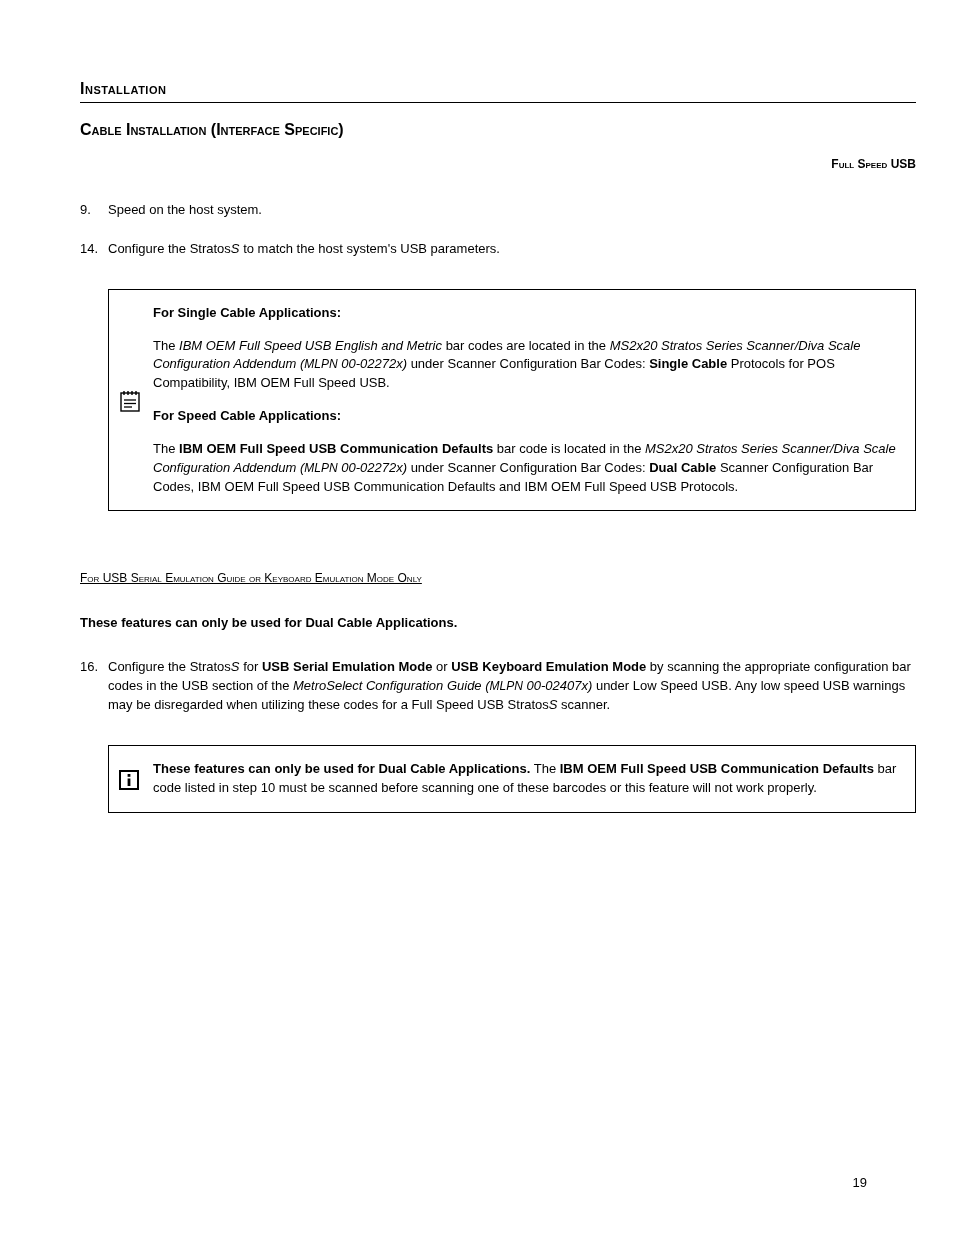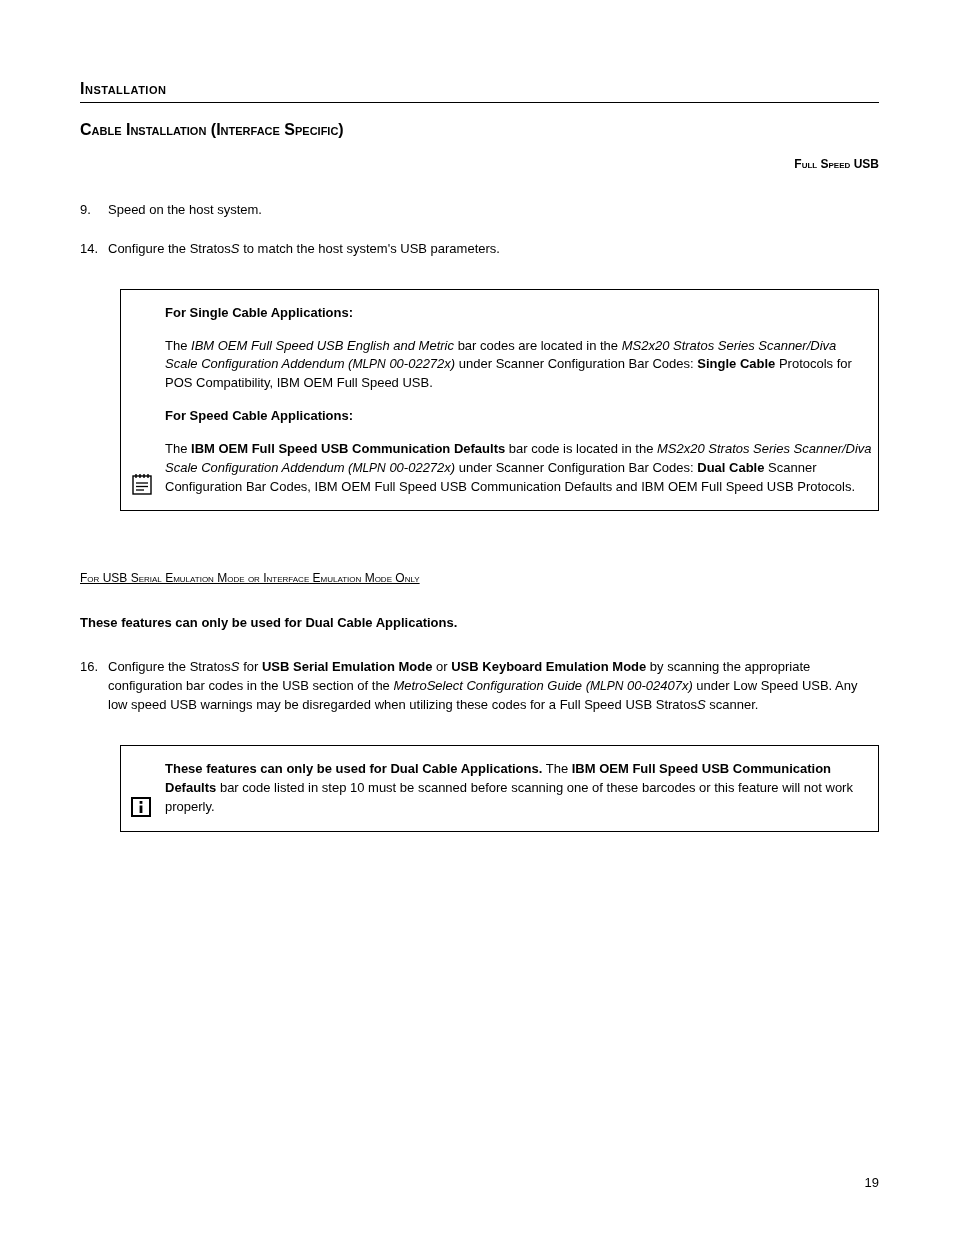--- a/index.html
+++ b/index.html
@@ -6,21 +6,21 @@
     font-family: Arial, Helvetica, sans-serif;
     font-size: 13px;
     color: #000;
     margin: 0;
     padding: 0;
     background: #fff;
   }
   .page {
     width: 954px;
     height: 1235px;
-    padding: 80px 75px 50px 80px;
+    padding: 80px 38px 50px 80px;
     box-sizing: border-box;
     position: relative;
   }
   .section-title {
     font-size: 16px;
     font-variant: small-caps;
     letter-spacing: 0.5px;
     margin: 0 0 4px 0;
   }
   .hr {
@@ -51,23 +51,23 @@
   }
   .step-num {
     width: 28px;
     flex-shrink: 0;
   }
   .step-body {
     flex: 1;
   }
   .callout {
     border: 1px solid #000;
-    margin: 0 0 60px 40px;
+    margin: 0 0 60px 28px;
     display: flex;
-    align-items: flex-end;
+    align-items: center;
     padding: 14px 6px 14px 10px;
   }
   .callout-icon {
     width: 34px;
     flex-shrink: 0;
     padding-top: 2px;
   }
   .callout-body {
     flex: 1;
     line-height: 1.45;
@@ -84,21 +84,21 @@
     text-decoration: underline;
     margin: 0 0 30px 0;
   }
   .bold { font-weight: bold; }
   .italic { font-style: italic; }
   .bolditalic { font-weight: normal; font-style: italic; }
   .small { font-size: 12px; }
   .page-num {
     position: absolute;
     bottom: 45px;
-    right: 75px;
+    right: 87px;
     font-size: 13px;
   }
   svg { display:block; }
 </style>
 </head>
 <body>
 
 <div class="page">
 
   <h1 class="section-title">Installation</h1>
@@ -142,21 +142,21 @@
       <p>
         <span>The </span><span class="bolditalic">IBM OEM Full Speed USB English and Metric</span><span> bar codes are located in the </span><span class="italic">MS2</span><span class="bolditalic">x</span><span class="italic">20 Stratos Series Scanner/Diva Scale Configuration Addendum (</span><span class="italic small">MLPN</span><span class="italic">  00-02272</span><span class="bolditalic">x</span><span class="italic">)</span><span> under Scanner Configuration Bar Codes: </span><span class="bold">Single Cable</span><span> Protocols for POS Compatibility, IBM OEM Full Speed USB.</span>
       </p>
       <p class="bold">For Speed Cable Applications:</p>
       <p>
         <span>The </span><span class="bold">IBM OEM Full Speed USB Communication Defaults</span><span> bar code is located in the </span><span class="italic">MS2</span><span class="bolditalic">x</span><span class="italic">20 Stratos Series Scanner/Diva Scale Configuration Addendum (</span><span class="italic small">MLPN</span><span class="italic">  00-02272</span><span class="bolditalic">x</span><span class="italic">)</span><span> under Scanner Configuration Bar Codes: </span><span class="bold">Dual Cable</span><span> Scanner Configuration Bar Codes, IBM OEM Full Speed USB Communication Defaults and IBM OEM Full Speed USB Protocols.</span>
       </p>
     </div>
   </div>
 
-  <p class="mode-heading">For USB Serial Emulation Mode or Interface Emulation Mode Only</p>
+  <p class="mode-heading">For USB Serial Emulation Guide or Keyboard Emulation Mode Only</p>
 
   <p class="bold" style="margin:0 0 28px 0;">These features can only be used for Dual Cable Applications.</p>
 
   <div class="steps">
     <div class="step">
       <div class="step-num">16.</div>
       <div class="step-body">
         <span>Configure the Stratos</span><span class="italic">S</span><span> for </span><span class="bold">USB Serial Emulation Mode</span><span> or </span><span class="bold">USB Keyboard Emulation Mode</span><span> by scanning the appropriate configuration bar codes in the USB section of the </span><span class="italic">MetroSelect Configuration Guide (</span><span class="italic small">MLPN</span><span class="italic">  00-02407</span><span class="bolditalic">x</span><span class="italic">)</span><span> under Low Speed USB.  Any low speed USB warnings may be disregarded when utilizing these codes for a Full Speed USB Stratos</span><span class="italic">S</span><span> scanner.</span>
       </div>
     </div>

